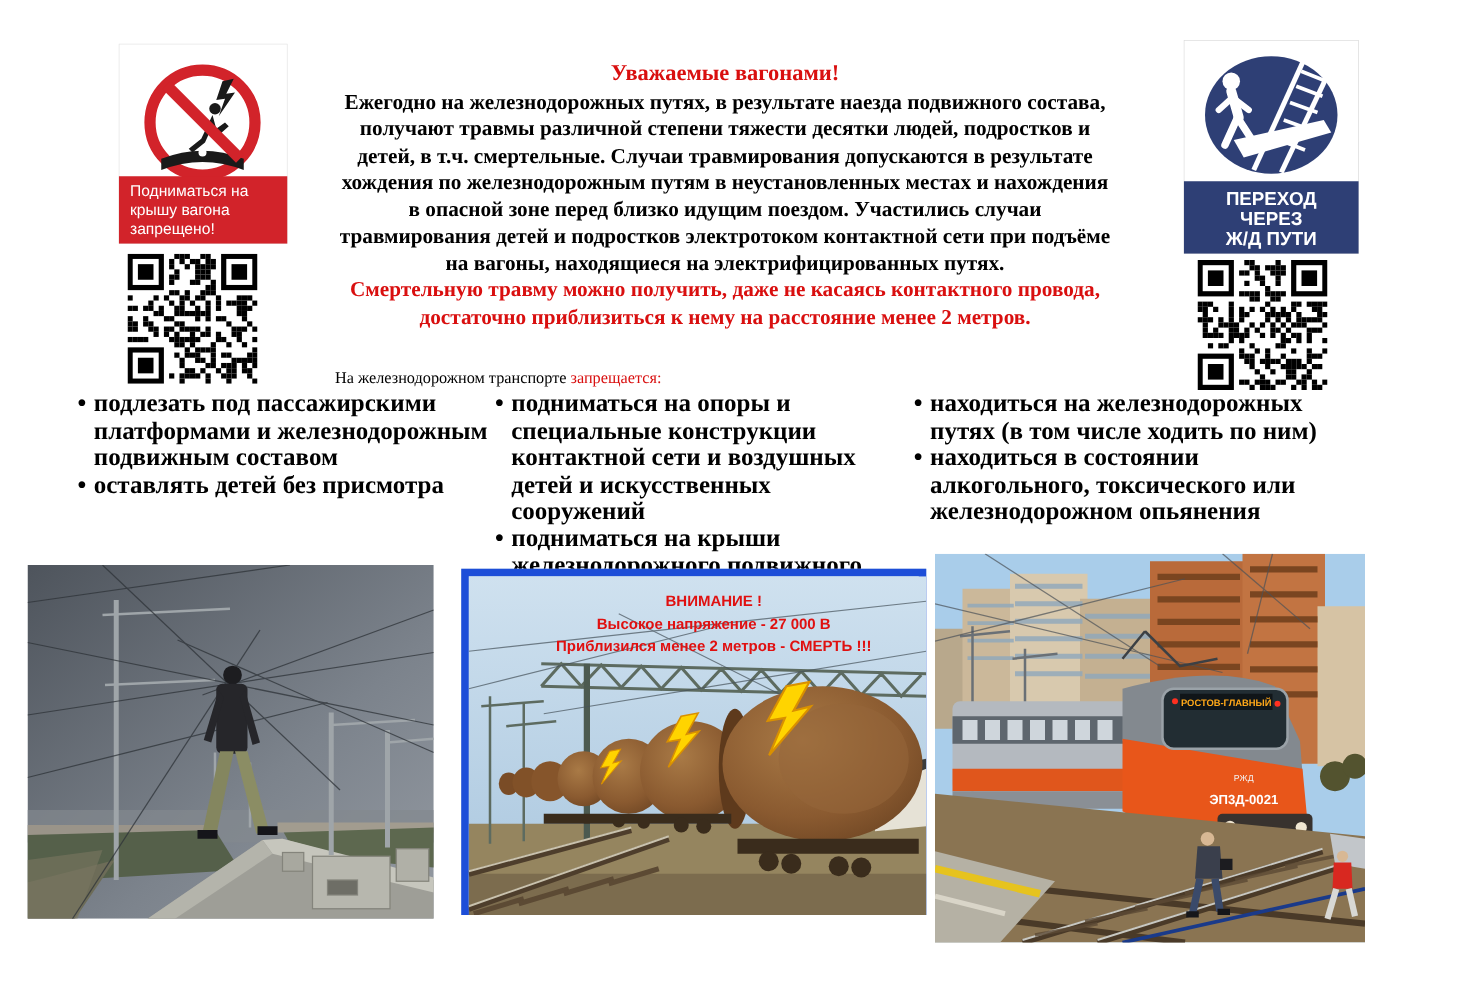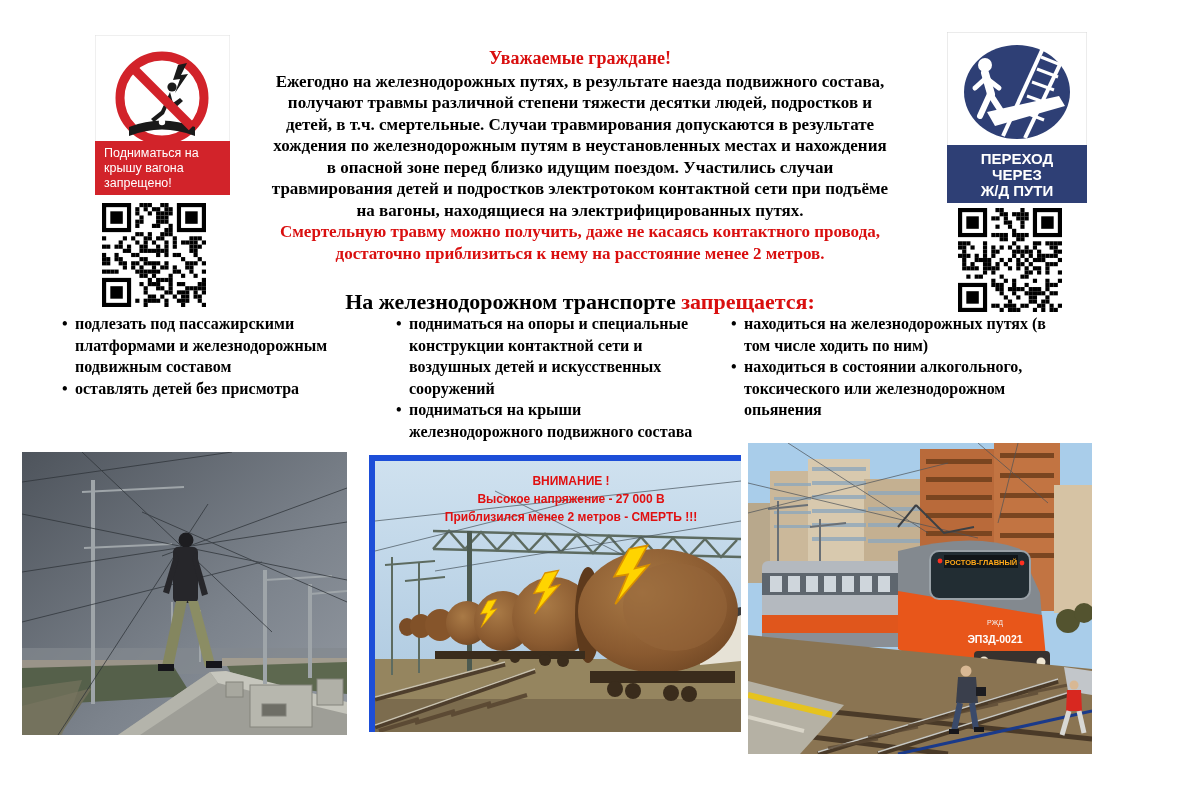--- a/index.html
+++ b/index.html
@@ -6,26 +6,26 @@
   .page{position:relative;width:1180px;height:800px;background:#ffffff;overflow:hidden;
         font-family:"Liberation Serif","DejaVu Serif",serif;color:#000;}
   .abs{position:absolute;}
 
   
   .intro{left:268px;top:48px;width:624px;text-align:center;font-weight:bold;
          font-size:17px;line-height:21.5px;}
   .intro .title{color:#d90f0f;font-size:18px;margin-bottom:1px;}
   .intro .warning{color:#d90f0f;}
 
-  .heading{left:268px;top:291px;width:624px;text-align:center;
-           font-size:22px;font-weight:bold;line-height:22px;}
+  .heading{left:268px;top:291px;width:624px;
+           font-size:13px;font-weight:normal;line-height:22px;}
   .heading .red{color:#d90f0f;}
 
   
-  .col{top:313px;font-size:16px;line-height:21.5px;font-weight:bold;}
+  .col{top:313px;font-size:20px;line-height:21.5px;font-weight:bold;}
   .col ul{margin:0;padding:0;list-style:none;}
   .col li{position:relative;padding-left:13px;margin:0;}
   .col li::before{content:"\2022";position:absolute;left:0;top:0;}
   .col1{left:62px;width:332px;}
   .col2{left:396px;width:320px;}
   .col3{left:731px;width:332px;}
 
   
   .sign-left{left:95px;top:35px;}
   .qr-left{left:102px;top:203px;}
@@ -518,21 +518,21 @@
       <rect x="8" y="8" width="12" height="12" fill="#000"></rect>
       <rect x="72" y="0" width="28" height="28" fill="#000"></rect>
       <rect x="76" y="4" width="20" height="20" fill="#fff"></rect>
       <rect x="80" y="8" width="12" height="12" fill="#000"></rect>
       <rect x="0" y="72" width="28" height="28" fill="#000"></rect>
       <rect x="4" y="76" width="20" height="20" fill="#fff"></rect>
       <rect x="8" y="80" width="12" height="12" fill="#000"></rect>
     </svg>
 
   <div class="abs intro">
-    <div class="title">Уважаемые граждане!</div>
+    <div class="title">Уважаемые вагонами!</div>
     <div class="body">Ежегодно на железнодорожных путях, в результате наезда подвижного состава, получают травмы различной степени тяжести десятки людей, подростков и детей, в т.ч. смертельные. Случаи травмирования допускаются в результате хождения по железнодорожным путям в неустановленных местах и нахождения в опасной зоне перед близко идущим поездом. Участились случаи травмирования детей и подростков электротоком контактной сети при подъёме на вагоны, находящиеся на электрифицированных путях.</div>
     <div class="warning">Смертельную травму можно получить, даже не касаясь контактного провода, достаточно приблизиться к нему на расстояние менее 2 метров.</div>
   </div>
 
   <div class="abs heading">
     <span>На железнодорожном транспорте</span>
     <span class="red">запрещается:</span>
   </div>
 
   <div class="abs col col1">

